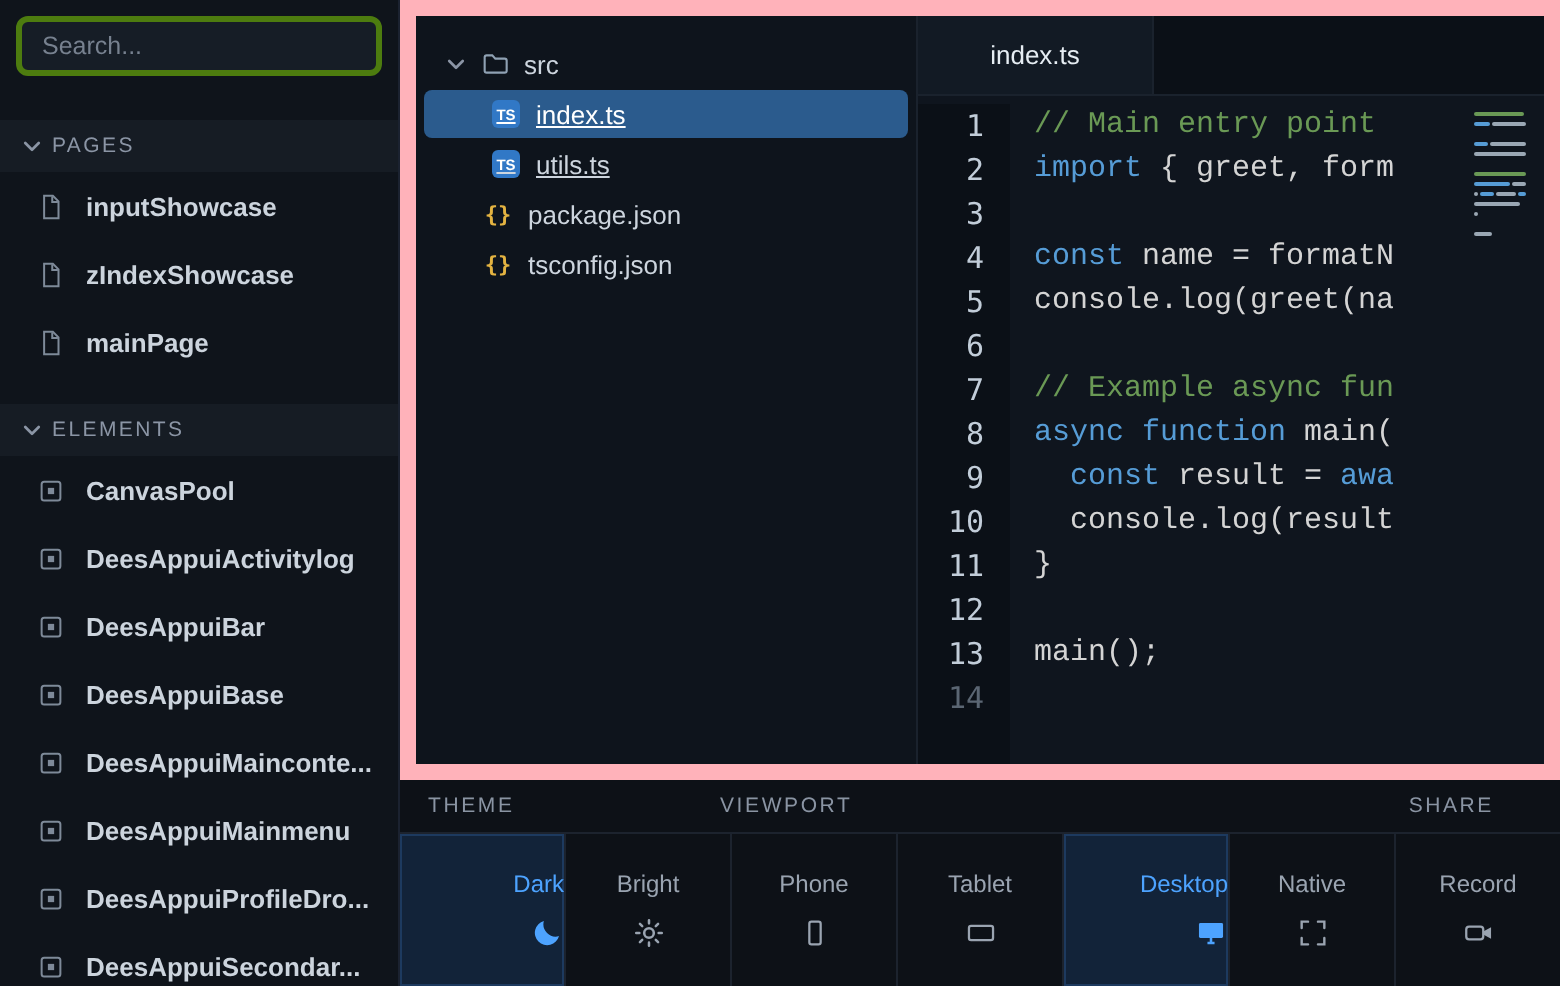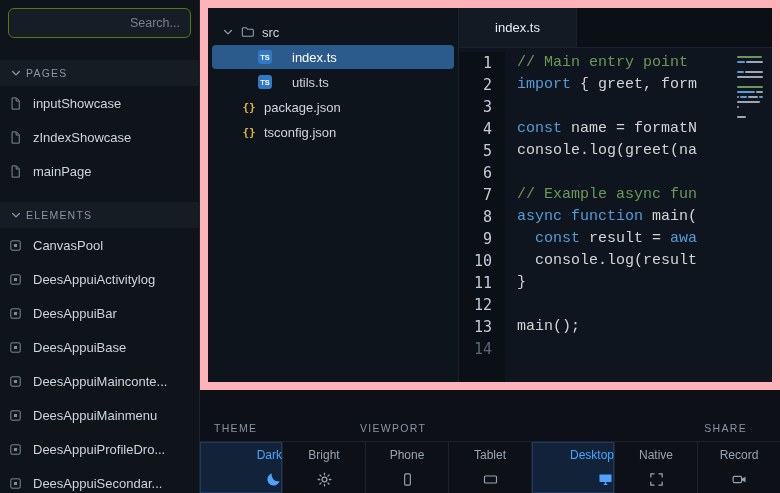--- a/index.html
+++ b/index.html
@@ -9,55 +9,55 @@
     font-family:"Liberation Sans", sans-serif;
     background:#0d1117; color:#c9d1d9;
   }
   
   .sidebar {
     width:200px; flex:0 0 200px; background:#0f141b; overflow:hidden;
     display:flex; flex-direction:column; border-right:1px solid #1b2230;
   }
   .search-wrap { padding:8px; }
   .search {
-    width:100%; height:30px; background:#161d26; border:1px solid #4d7c0f;
+    width:100%; height:30px; background:#161d26; border:3px solid #4d7c0f;
     border-radius:6px; color:#c9d1d9; font-size:12.5px; padding:0 10px;
-    outline:none; font-family:"Liberation Sans", sans-serif;text-align:right;
+    outline:none; font-family:"Liberation Sans", sans-serif;
   }
   .search::placeholder { color:#77818f; }
   .section-header {
     margin-top:14px; height:26px; background:#161c24; color:#8b95a5;
     font-size:10.5px; letter-spacing:1.2px; display:flex; align-items:center;
     gap:4px; padding:0 10px; cursor:pointer;
   }
   .section-header .chev { display:flex; color:#8b95a5; }
   .side-item {
     height:34px; display:flex; align-items:center; gap:10px;
-    padding-left:8px; font-size:13px; color:#ccd4dd; cursor:pointer;
+    padding-left:18px; font-size:13px; color:#ccd4dd; cursor:pointer;font-weight:bold;
   }
   .side-item .item-ic { display:flex; color:#7e8a99; }
   
   .main { flex:1; display:flex; flex-direction:column; min-width:0; }
   .canvas {
     height:390px; flex:0 0 390px; padding:8px;
     background:var(--pink-frame, #ffb2ba);
   }
   .editor {
     width:100%; height:100%; background:#0e141c; display:flex; overflow:hidden;
   }
   .tree { width:250px; flex:0 0 250px; padding-top:12px; overflow:hidden; }
   .tree-row {
     height:24px; margin:0 4px 1px 4px; display:flex; align-items:center;
     font-size:13px; color:#cdd5de; border-radius:4px; cursor:pointer;
     white-space:nowrap; overflow:hidden;
   }
   .tree-row.folder { padding-left:10px; gap:6px; }
   .tree-row.folder .chev { display:flex; color:#8b95a5; }
   .tree-row.folder .folder { display:flex; color:#8fa1b3; }
-  .tree-row.child { padding-left:46px; gap:20px; }
+  .tree-row.child { padding-left:34px; gap:8px;text-decoration:underline; }
   .tree-row.root { padding-left:30px; gap:8px; }
   .tree-row.selected { background:var(--selection-blue, #2b5b8d); color:#ffffff; }
   .badge {
     width:14px; height:14px; flex:0 0 14px; display:flex; align-items:center;
     justify-content:center; border-radius:3px; font-weight:bold;
   }
   .badge.ts { background:#3178c6; color:#fff; font-size:7.5px; font-family:"Liberation Sans", sans-serif; }
   .badge.json { background:transparent; color:#e3b341; font-size:11px; font-family:"DejaVu Sans Mono", monospace; }
   .editor-right { flex:1; display:flex; flex-direction:column; min-width:0; border-left:1px solid #1a222d; }
   .tabbar { height:40px; flex:0 0 40px; display:flex; background:#0b1017; border-bottom:1px solid #1a222d; }
@@ -76,21 +76,21 @@
     color:#c2cdd9; background:#0b1017; padding-top:0;
   }
   .gutter .ln { height:22px; }
   .gutter .ln.dim { color:#5b6673; }
   .code { flex:1; padding-left:12px; white-space:pre; overflow:hidden; color:#d4d4d4; cursor:text;font-family:Liberation Mono, monospace; }
   .code .line { height:22px; }
   .minimap { position:absolute; top:5px; right:5px; width:30px; }
   .mm-line { height:2px; margin:3px 0; display:flex; gap:1px; }
   .mm-seg { height:2px; border-radius:1px; display:inline-block; }
   
-  .bottom-bar { flex:1; background:#0d1117; display:flex; flex-direction:column; min-height:0;margin-top:25px; }
+  .bottom-bar { flex:1; background:#0d1117; display:flex; flex-direction:column; min-height:0; }
   .bar-labels {
     height:27px; flex:0 0 27px; position:relative; border-bottom:1px solid #1c232e;
     font-size:10.5px; letter-spacing:1.3px; color:#8a94a3;
   }
   .bar-labels span { position:absolute; top:50%; transform:translateY(-50%); }
   #label-theme { left:14px; }
   #label-viewport { left:160px; }
   #label-share { right:33px; }
   .bar-buttons { flex:1; display:flex; min-height:0; }
   .vbtn {

